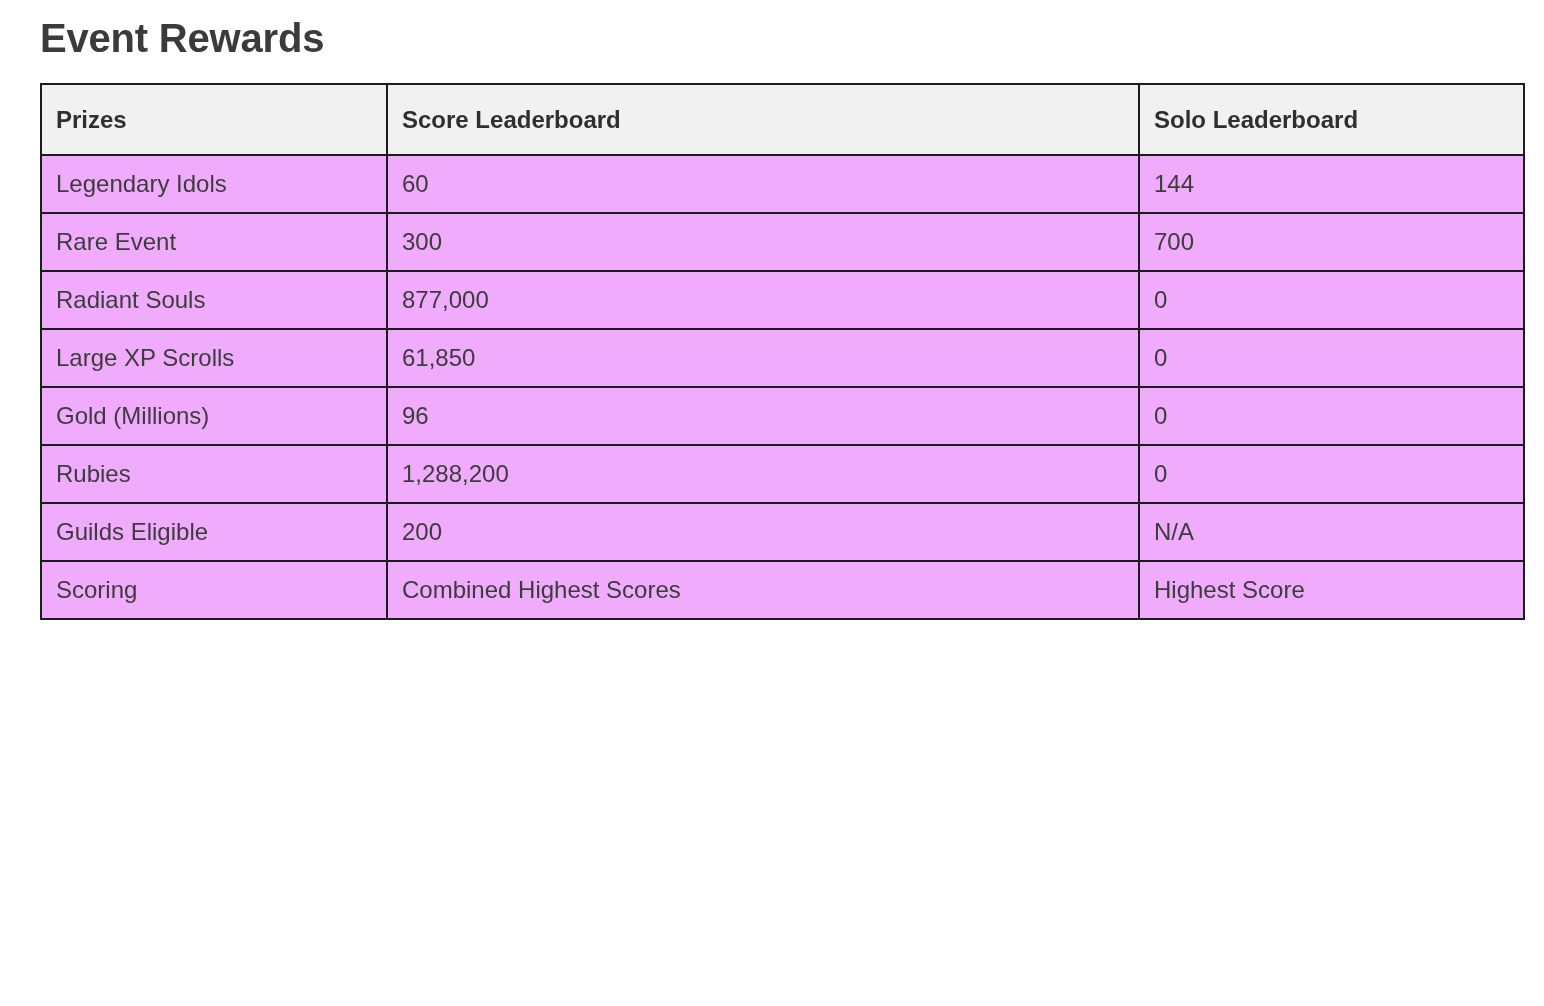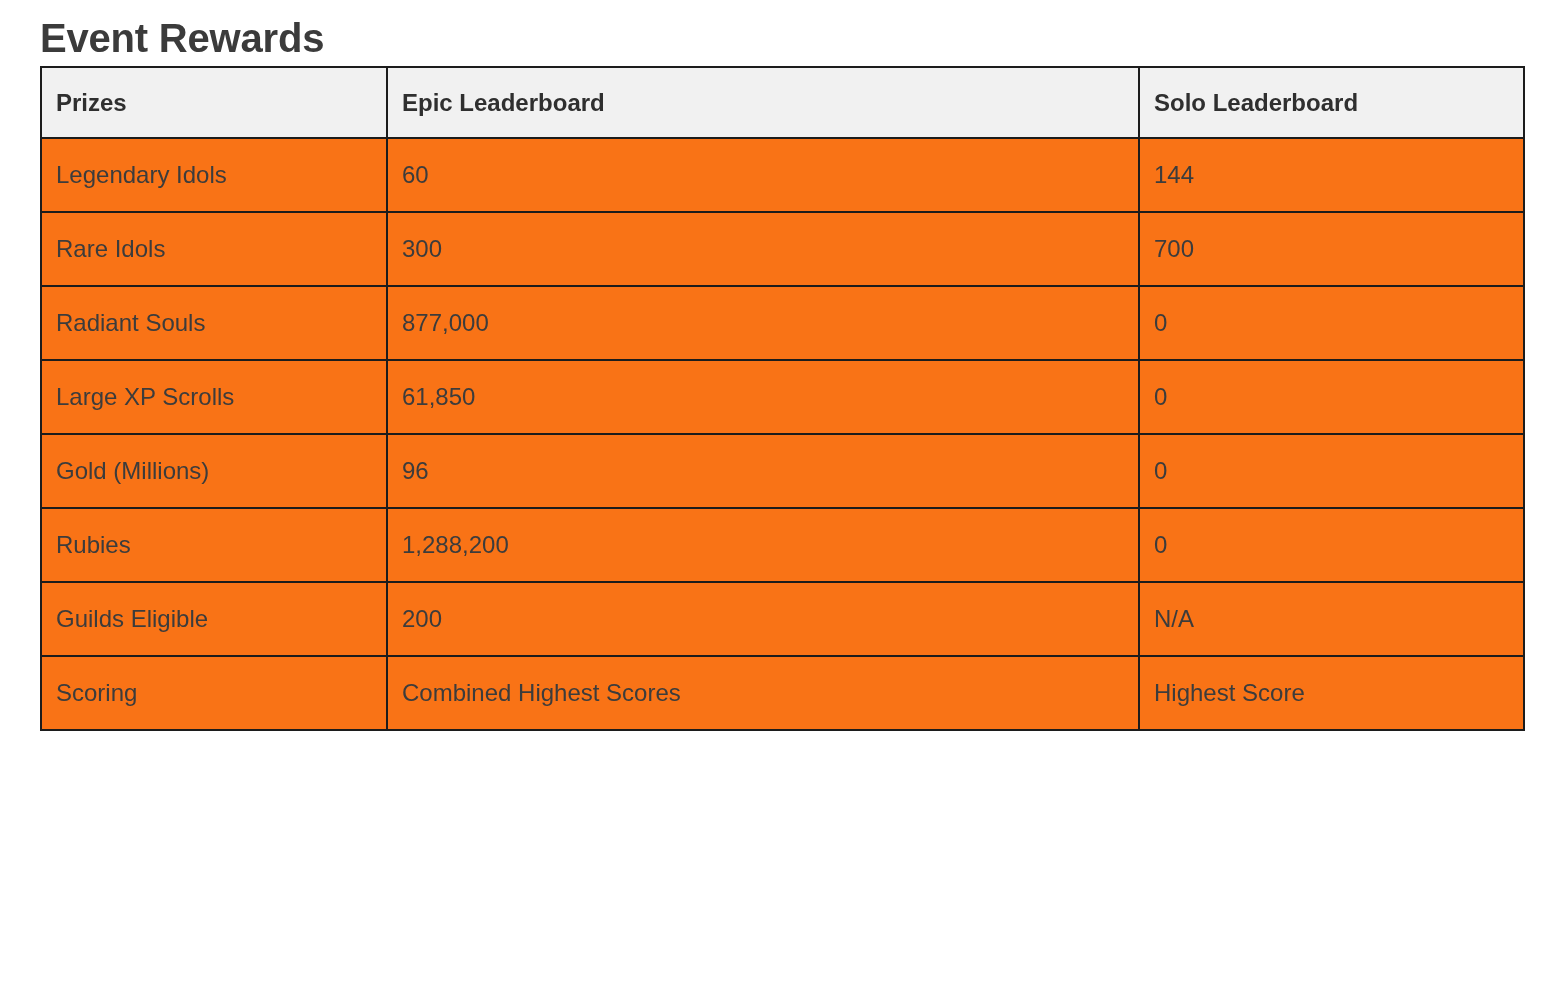--- a/index.html
+++ b/index.html
@@ -25,24 +25,25 @@
     margin: 0;
     padding-top: 10px;
     padding-left: 0px;
     font-size: 40px;
     line-height: 56px;
     font-weight: bold;
     color: #3b3b3b;
     letter-spacing: -0.2px;
   }
   table.rewards-table {
+    margin-top: 17px;
     border-collapse: collapse;
     width: 1483px;
     table-layout: fixed;
-    background: #f97316;
+    background: #f0abfc;
   }
   table.rewards-table col.col-prizes   { width: 346px; }
   table.rewards-table col.col-guild    { width: 752px; }
   table.rewards-table col.col-solo     { width: 385px; }
 
   table.rewards-table th,
   table.rewards-table td {
     border: 2px solid #1c1c1c;
     padding: 0 14px;
     text-align: left;
@@ -55,51 +56,51 @@
     white-space: nowrap;
   }
   table.rewards-table thead th {
     background: #f1f1f1;
     font-weight: bold;
     color: #2f2f2f;
     height: 71px;
   }
   table.rewards-table tbody td {
     font-weight: normal;
-    height: 74px;
+    height: 58px;
   }
 </style>
 </head>
 <body>
 
 <div class="page">
 
   <h1 class="page-title">Event Rewards</h1>
 
   <table class="rewards-table">
     <colgroup>
       <col class="col-prizes">
       <col class="col-guild">
       <col class="col-solo">
     </colgroup>
     <thead>
       <tr>
         <th>Prizes</th>
-        <th>Epic Leaderboard</th>
+        <th>Score Leaderboard</th>
         <th>Solo Leaderboard</th>
       </tr>
     </thead>
     <tbody id="table-body">
         <tr>
           <td>Legendary Idols</td>
           <td>60</td>
           <td>144</td>
         </tr>
         <tr>
-          <td>Rare Idols</td>
+          <td>Rare Event</td>
           <td>300</td>
           <td>700</td>
         </tr>
         <tr>
           <td>Radiant Souls</td>
           <td>877,000</td>
           <td>0</td>
         </tr>
         <tr>
           <td>Large XP Scrolls</td>

